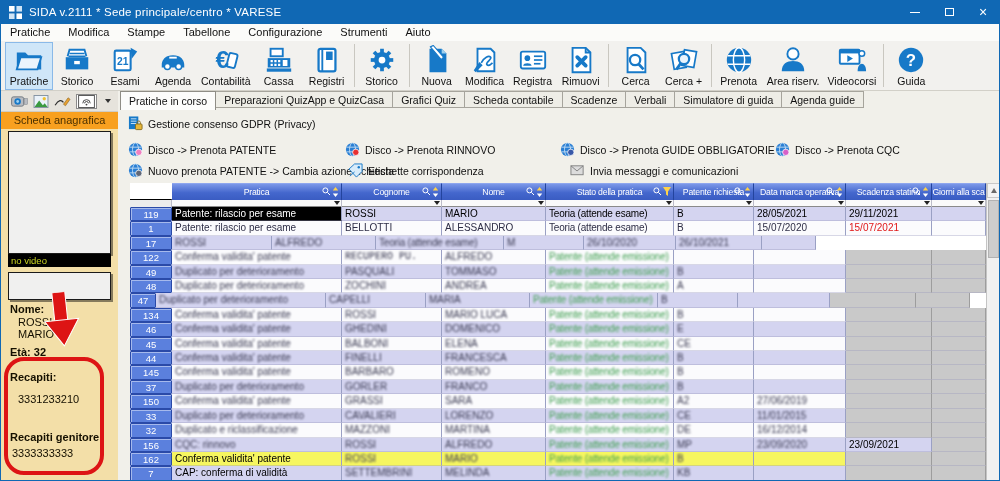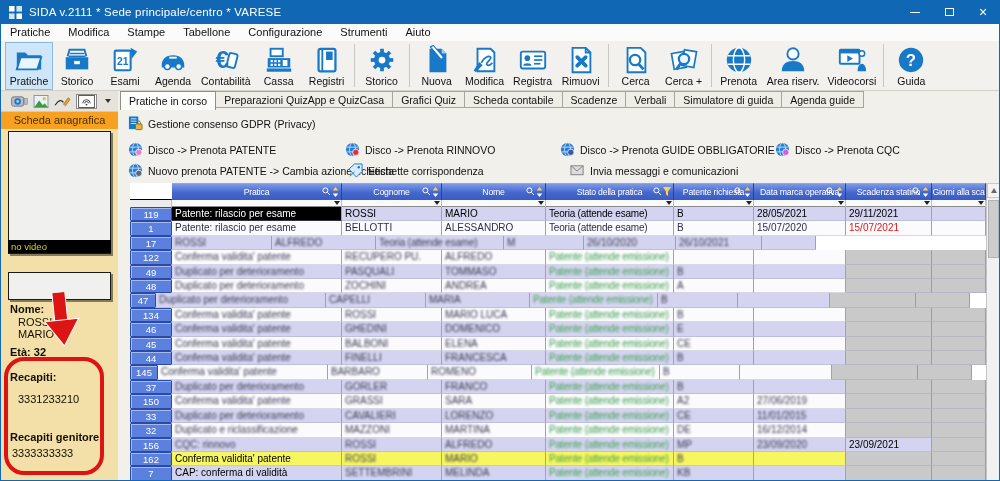--- a/index.html
+++ b/index.html
@@ -35,21 +35,21 @@
 
   
   .sidebar { position:absolute; left:1px; top:91px; width:117px; height:389px; }
   .mini-toolbar { height:21px; background:#e6e3dc; display:flex; align-items:center; gap:5px; padding-left:10px; border-bottom:1px solid #cfccc4; }
   .mini-btn { display:inline-flex; align-items:center; cursor:pointer; }
   .mini-btn.boxed { border:1px solid #8a8a8a; background:#fff; padding:0 1px; }
   .mini-caret { width:0; height:0; border-left:3.5px solid transparent; border-right:3.5px solid transparent; border-top:4px solid #333; margin-left:3px; }
   .sb-header { height:17px; background:#f8a01f; color:#4a3000; font-size:11px; text-align:center; line-height:17px; }
   .sb-body { position:relative; height:351px; background:#f3dfa8; }
   .photo-box { position:absolute; left:7px; top:2px; width:103px; height:123px; background:#f0f0ef; border:1px solid #1a1a1a; box-shadow:2px 2px 0 rgba(0,0,0,.45); }
-  .photo-caption { position:absolute; left:7px; top:111px; width:103px; height:13px; background:#000; color:#c9d321; font-size:9.5px; line-height:13px; padding-left:3px; }
+  .photo-caption { position:absolute; left:7px; top:125px; width:103px; height:13px; background:#000; color:#c9d321; font-size:9.5px; line-height:13px; padding-left:3px; }
   .photo-box2 { position:absolute; left:7px; top:143px; width:103px; height:28px; background:#f0f0ef; border:1px solid #1a1a1a; box-shadow:2px 2px 0 rgba(0,0,0,.45); }
   .sb-label { position:absolute; left:9px; font-size:11px; font-weight:bold; color:#151000; }
   .sb-value { position:absolute; left:17px; font-size:11px; color:#151000; }
   .nome-label { top:174px; }
   .nome-1 { top:187px; }
   .nome-2 { top:199px; }
   .eta { top:217px; }
   .red-arrow { position:absolute; left:42px; top:163px; transform:rotate(-6deg); z-index:5; }
   .red-circle { position:absolute; left:3px; top:228px; width:100px; height:118px; border:4px solid #dd1414; border-radius:20px; z-index:4; }
   .recapiti-label { top:242px; }
@@ -651,21 +651,21 @@
           <div class="td" style="width: 104px;"><span class=" b2">ALFREDO</span></div>
           <div class="td" style="width: 128px;"><span class="cell-stato b2">Teoria (attende esame)</span></div>
           <div class="td" style="width: 80px;"><span class=" b2">M</span></div>
           <div class="td" style="width: 92px;"><span class=" b2">26/10/2020</span></div>
           <div class="td" style="width: 86px;"><span class=" b2">26/10/2021</span></div>
           <div class="td" style="width: 54px;"><span class=" b2"></span></div>
         </div>
         <div class="tr bg-white">
           <div class="td-id" style="width: 42px;">122</div>
           <div class="td" style="width: 170px;"><span class=" b2">Conferma validita' patente</span></div>
-          <div class="td" style="width: 100px;"><span class=" b2">RECUPERO PU.</span></div>
+          <div class="td" style="width: 100px; font-family: Liberation Mono, monospace;"><span class=" b2">RECUPERO PU.</span></div>
           <div class="td" style="width: 104px;"><span class=" b2">ALFREDO</span></div>
           <div class="td" style="width: 128px;"><span class="cell-stato st-green b2">Patente (attende emissione)</span></div>
           <div class="td" style="width: 80px;"><span class=" b2"></span></div>
           <div class="td" style="width: 92px;"><span class=" b2"></span></div>
           <div class="td gray" style="width: 86px;"><span class=" b2"></span></div>
           <div class="td gray" style="width: 54px;"><span class=" b2"></span></div>
         </div>
         <div class="tr bg-lav">
           <div class="td-id" style="width: 42px;">49</div>
           <div class="td" style="width: 170px;"><span class=" b2">Duplicato per deterioramento</span></div>
@@ -737,21 +737,21 @@
           <div class="td" style="width: 170px;"><span class=" b2">Conferma validita' patente</span></div>
           <div class="td" style="width: 100px;"><span class=" b2">FINELLI</span></div>
           <div class="td" style="width: 104px;"><span class=" b2">FRANCESCA</span></div>
           <div class="td" style="width: 128px;"><span class="cell-stato st-green b2">Patente (attende emissione)</span></div>
           <div class="td" style="width: 80px;"><span class=" b2">B</span></div>
           <div class="td" style="width: 92px;"><span class=" b2"></span></div>
           <div class="td gray" style="width: 86px;"><span class=" b2"></span></div>
           <div class="td gray" style="width: 54px;"><span class=" b2"></span></div>
         </div>
         <div class="tr bg-white">
-          <div class="td-id" style="width: 28px;">145</div>
+          <div class="td-id" style="width: 42px;">145</div>
           <div class="td" style="width: 170px;"><span class=" b2">Conferma validita' patente</span></div>
           <div class="td" style="width: 100px;"><span class=" b2">BARBARO</span></div>
           <div class="td" style="width: 104px;"><span class=" b2">ROMENO</span></div>
           <div class="td" style="width: 128px;"><span class="cell-stato st-green b2">Patente (attende emissione)</span></div>
           <div class="td" style="width: 80px;"><span class=" b2">B</span></div>
           <div class="td" style="width: 92px;"><span class=" b2"></span></div>
           <div class="td gray" style="width: 86px;"><span class=" b2"></span></div>
           <div class="td gray" style="width: 54px;"><span class=" b2"></span></div>
         </div>
         <div class="tr bg-lav">

